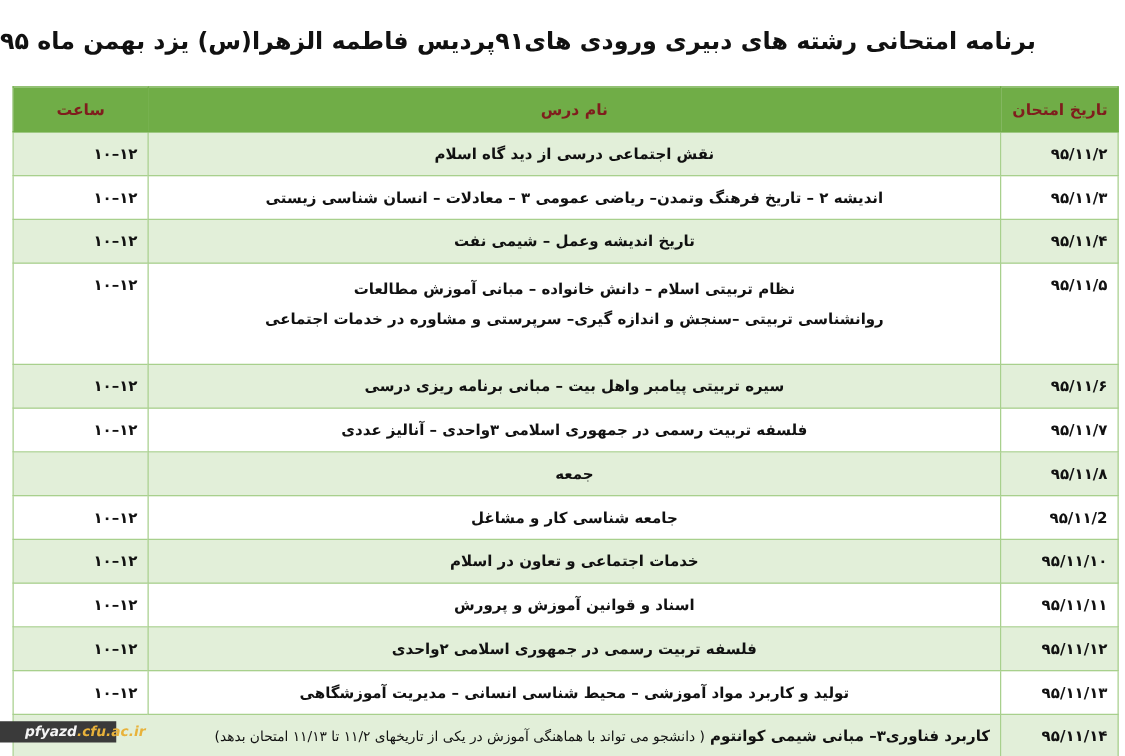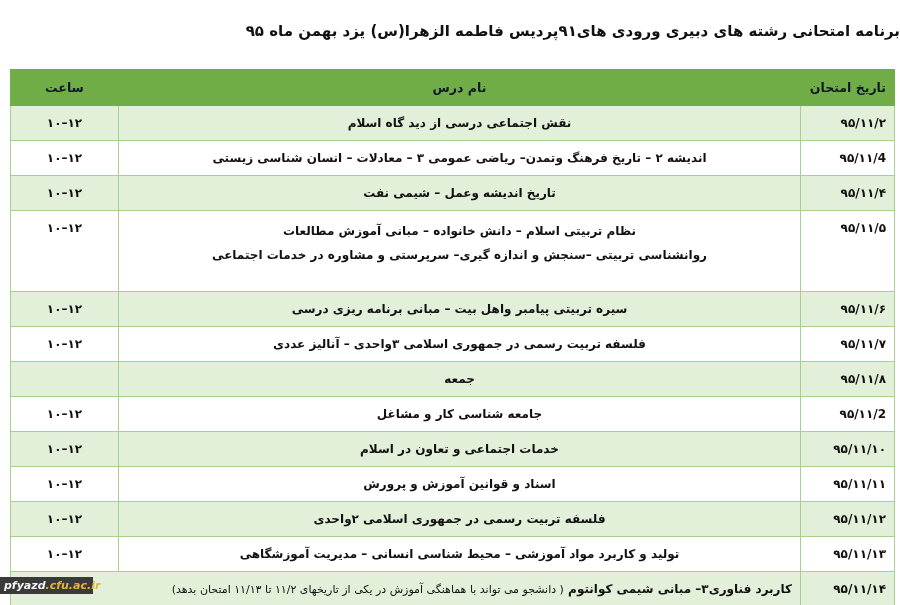--- a/index.html
+++ b/index.html
@@ -14,24 +14,24 @@
     .page {
       position: relative;
       width: 900px;
       height: 605px;
     }
     .title {
       position: absolute;
       top: 22px;
       left: 0;
       width: 900px;
-      text-align: right;
+      text-align: left;
       direction: rtl;
       font-weight: bold;
-      font-size: 15px;
+      font-size: 19px;
       color: #111;
     }
     table.schedule {
       position: absolute;
       top: 69px;
       left: 10px;
       width: 885px;
       border-collapse: collapse;
       direction: rtl;
       table-layout: fixed;
@@ -39,31 +39,31 @@
     table.schedule td, table.schedule th {
       border: 1px solid #a8d08d;
       padding: 0 8px;
       vertical-align: middle;
       color: #111;
       font-size: 12px;
       font-weight: bold;
     }
     table.schedule th {
       background: #70ad47;
-      color: #0f172a;
+      color: #7f1d1d;
       height: 35px;
       font-size: 12.5px;
       border-color: #70ad47;
     }
     th.col-date { text-align: right; width: 77px; }
     th.col-course { text-align: center; }
     th.col-time { text-align: center; width: 91px; }
     td.date { text-align: right; font-size: 13px; }
     td.course { text-align: center; }
-    td.time { text-align: center; font-size: 12.5px; direction: ltr; }
+    td.time { text-align: right; font-size: 12.5px; direction: ltr; }
     tr.row td { height: 34px; }
     tr.row.tall td { height: 70px; }
     tr.row.tall td.date, tr.row.tall td.time { vertical-align: top; padding-top: 10px; }
     tr.row.tall td.course { vertical-align: top; padding-top: 8px; line-height: 24px; margin-top: 20px; }
     tr.row.alt td { background: #e2efd9; }
     tr.row.last td { height: 34px; }
     td.course .note {
       font-weight: normal;
       font-size: 11px;
       margin-top: 40px;
@@ -74,21 +74,21 @@
       left: 0;
       top: 577px;
       height: 17px;
       width: 93px;
       background: #3a3a3a;
       color: #f0c040;
       font-size: 11px;
       font-style: italic;
       font-weight: bold;
       line-height: 17px;
-      padding-left: 4px;
+      padding-left: 20px;
       box-sizing: border-box;
       white-space: nowrap;
     }
     .watermark .wm-a { color: #f4f4f4; }
     .watermark .wm-b { color: #e8b23a; }
   </style>
 </head>
 <body>
 
 <div class="page">
@@ -102,21 +102,21 @@
         <th class="col-time">ساعت</th>
       </tr>
     </thead>
     <tbody>
       <tr class="row alt">
         <td class="date">۹۵/۱۱/۲</td>
         <td class="course">نقش اجتماعی درسی از دید گاه اسلام</td>
         <td class="time">۱۰–۱۲</td>
       </tr>
       <tr class="row">
-        <td class="date">۹۵/۱۱/4</td>
+        <td class="date">۹۵/۱۱/۳</td>
         <td class="course">اندیشه ۲ – تاریخ فرهنگ وتمدن–  ریاضی عمومی ۳  –  معادلات – انسان شناسی زیستی</td>
         <td class="time">۱۰–۱۲</td>
       </tr>
       <tr class="row alt">
         <td class="date">۹۵/۱۱/۴</td>
         <td class="course">تاریخ اندیشه وعمل  –  شیمی نفت</td>
         <td class="time">۱۰–۱۲</td>
       </tr>
       <tr class="row tall">
         <td class="date">۹۵/۱۱/۵</td>

